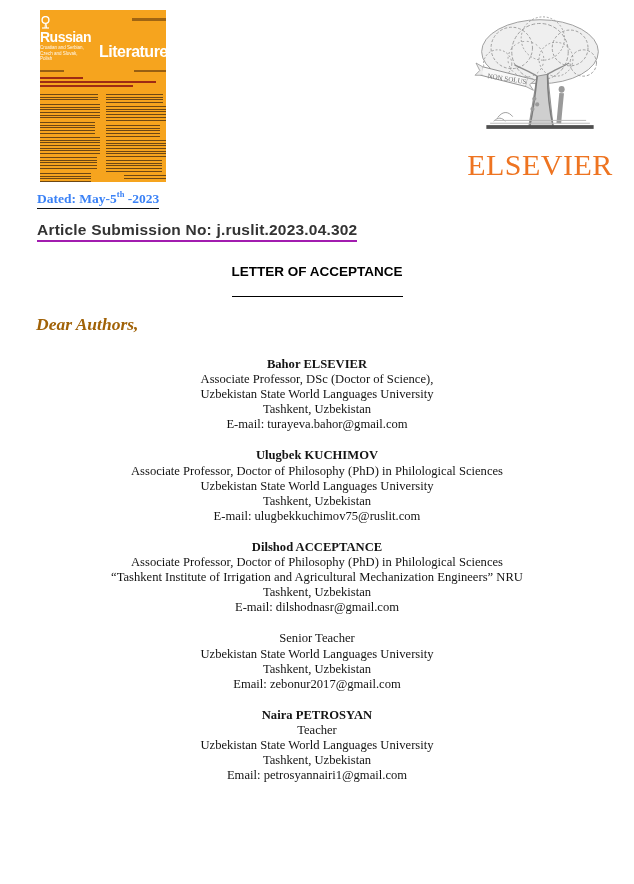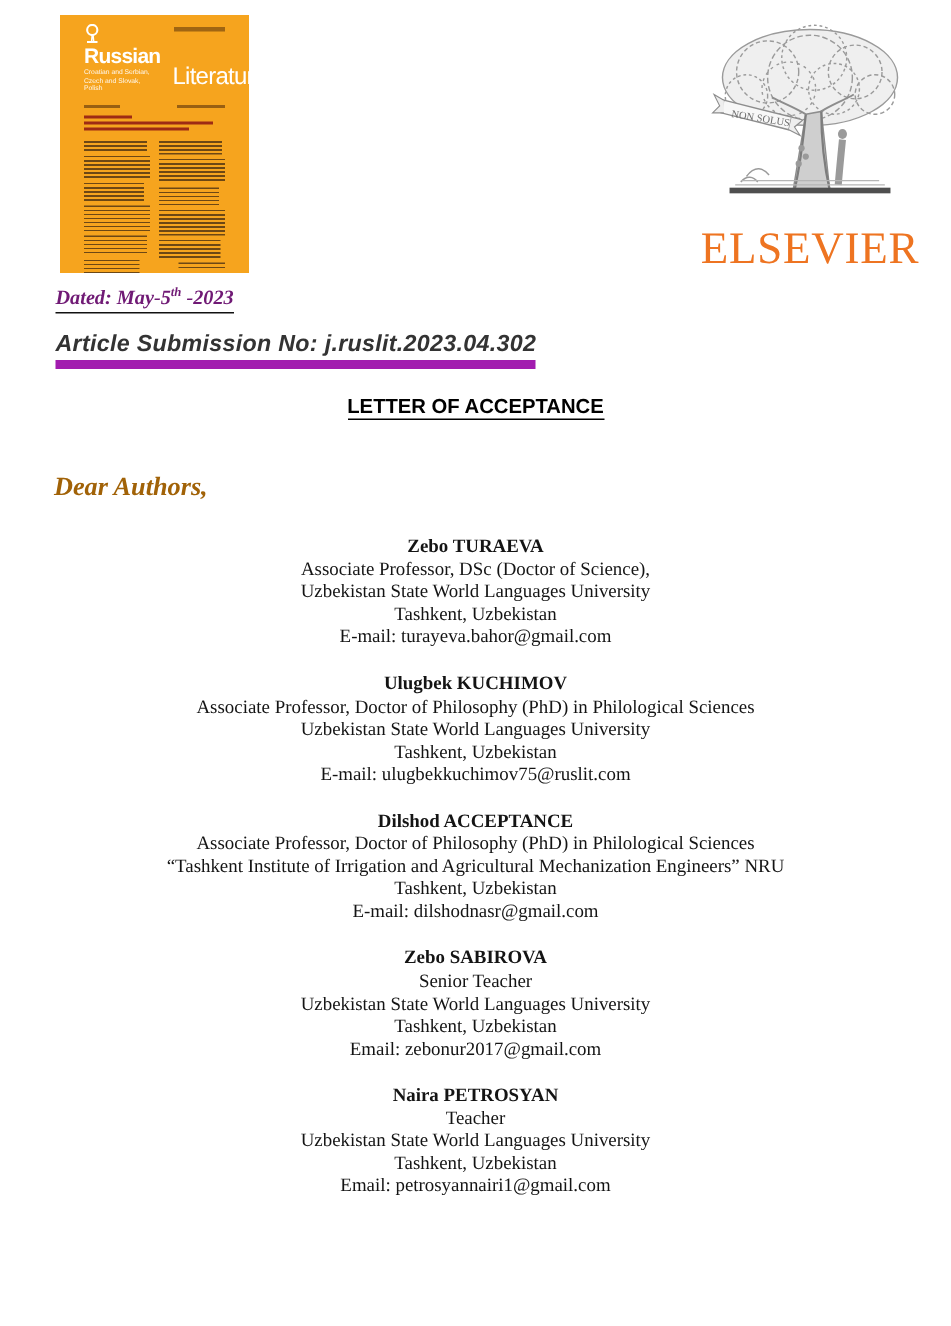--- a/index.html
+++ b/index.html
@@ -1,61 +1,61 @@
 <!DOCTYPE html>
 <html><head>
 <meta charset="utf-8">
 <style>
   html,body{margin:0;padding:0;background:#fff;}
   .page{position:relative;width:634px;height:884px;background:#ffffff;overflow:hidden;
         font-family:"Liberation Serif",serif;color:#141414;}
 
   
   .cover{position:absolute;left:40px;top:10px;width:126px;height:172px;
-         background:#F6A41E;box-sizing:border-box;padding:6px 16px;display:flex;flex-direction:column;}
+         background:#F6A41E;box-sizing:border-box;padding:6px 0;display:flex;flex-direction:column;}
   .cover-top{display:flex;justify-content:space-between;align-items:flex-start;height:14px;}
   .issn-bar{width:34px;height:3px;background:rgba(90,50,10,.55);margin-top:2px;}
   .cover-title{display:flex;margin-top:1px;}
   .ct-left{display:flex;flex-direction:column;}
   .ct-word1{font-family:"Liberation Sans",sans-serif;font-weight:bold;font-size:14px;
             letter-spacing:-.5px;color:#fff;line-height:15px;}
   .ct-sub{font-family:"Liberation Sans",sans-serif;font-size:4.5px;line-height:5.6px;
           color:rgba(255,255,255,.92);}
   .ct-div{width:1px;background:#fff;margin:1px 4px 0 4px;height:34px;}
-  .ct-word2{font-family:"Liberation Sans",sans-serif;font-weight:normal;font-size:16px;
+  .ct-word2{font-family:"Liberation Sans",sans-serif;font-weight:bold;font-size:16px;
             letter-spacing:-.5px;color:#fff;align-self:flex-end;margin-bottom:4px;}
   .cover-rule{height:1px;background:rgba(255,255,255,.85);margin-top:2px;}
   .cover-vol{display:flex;justify-content:space-between;margin-top:3px;}
   .vol-bar{height:2px;background:rgba(90,50,10,.6);}
   .cover-special{margin-top:5px;}
   .sp-line{height:2px;background:#9E2B14;margin-bottom:2px;}
   .cover-toc{display:flex;gap:6px;margin-top:5px;flex:1;}
   .toc-col{flex:1;}
   .toc-entry{background:repeating-linear-gradient(to bottom,
              rgba(70,45,18,.78) 0px,rgba(70,45,18,.78) 1px,
              rgba(70,45,18,0) 1px,rgba(70,45,18,0) 2.7px);margin-bottom:3px;}
 
   
   .logo{position:absolute;left:455px;top:12px;width:170px;text-align:center;}
   .logo-word{font-family:"Liberation Serif",serif;font-size:30px;color:#EE7421;
              letter-spacing:.5px;line-height:30px;margin-top:0;}
 
   
-  .dated{position:absolute;left:37px;top:189px;font-weight:bold;font-size:13.5px;color:#701a75;font-style:italic;}
+  .dated{position:absolute;left:37px;top:189px;font-weight:bold;font-size:13.5px;color:#3b82f6;}
   .dated .ul{display:inline-block;border-bottom:1.6px solid #111;padding-bottom:1px;}
   .dated sup{font-size:8.5px;}
   .keep-space{white-space:pre;}
 
   .submission{position:absolute;left:37px;top:221px;font-family:"Liberation Sans",sans-serif;
               font-weight:bold;font-size:15.5px;color:#333;}
-  .submission .ul{display:inline-block;border-bottom:6px solid #a21caf;padding-bottom:1px;letter-spacing:.2px;font-style:italic;}
+  .submission .ul{display:inline-block;border-bottom:2px solid #a21caf;padding-bottom:1px;letter-spacing:.2px;}
 
   .letter-title{position:absolute;left:0;right:0;top:262px;text-align:center;}
   .letter-title .ul{display:inline-block;font-family:"Liberation Sans",sans-serif;font-weight:bold;
-                    font-size:13.5px;color:#000;border-bottom:1.6px solid #000;padding-bottom:1px;}
+                    font-size:13.5px;color:#000;border-bottom:1.6px solid #000;padding-bottom:17px;}
 
   .salutation{position:absolute;left:36px;top:314px;font-weight:bold;font-size:17.5px;color:#a16207;font-style:italic;}
 
   .authors{position:absolute;left:0;right:0;top:357px;text-align:center;
            font-size:12.6px;line-height:15.1px;color:#141414;}
   .author{margin-bottom:16px;}
   .author .name{font-weight:bold;}
 </style>
 </head>
 <body>
@@ -154,21 +154,21 @@
 
   <div class="letter-title">
     <span class="ul">LETTER OF ACCEPTANCE</span>
   </div>
 
   <div class="salutation">Dear Authors,</div>
 
   <div class="authors">
 
     <div class="author">
-      <div class="name">Zebo TURAEVA</div>
+      <div class="name">Bahor ELSEVIER</div>
       <div>Associate Professor, DSc (Doctor of Science),</div>
       <div>Uzbekistan State World Languages University</div>
       <div>Tashkent, Uzbekistan</div>
       <div>E-mail:  turayeva.bahor@gmail.com</div>
     </div>
 
     <div class="author">
       <div class="name">Ulugbek KUCHIMOV</div>
       <div>Associate Professor, Doctor of Philosophy (PhD) in Philological Sciences</div>
       <div>Uzbekistan State World Languages University</div>
@@ -178,21 +178,20 @@
 
     <div class="author">
       <div class="name">Dilshod ACCEPTANCE</div>
       <div>Associate Professor, Doctor of Philosophy (PhD) in Philological Sciences</div>
       <div>“Tashkent Institute of Irrigation and Agricultural Mechanization Engineers” NRU</div>
       <div>Tashkent, Uzbekistan</div>
       <div>E-mail: dilshodnasr@gmail.com</div>
     </div>
 
     <div class="author">
-      <div class="name">Zebo SABIROVA</div>
       <div>Senior Teacher</div>
       <div>Uzbekistan State World Languages University</div>
       <div>Tashkent, Uzbekistan</div>
       <div>Email: zebonur2017@gmail.com</div>
     </div>
 
     <div class="author">
       <div class="name">Naira PETROSYAN</div>
       <div>Teacher</div>
       <div>Uzbekistan State World Languages University</div>

